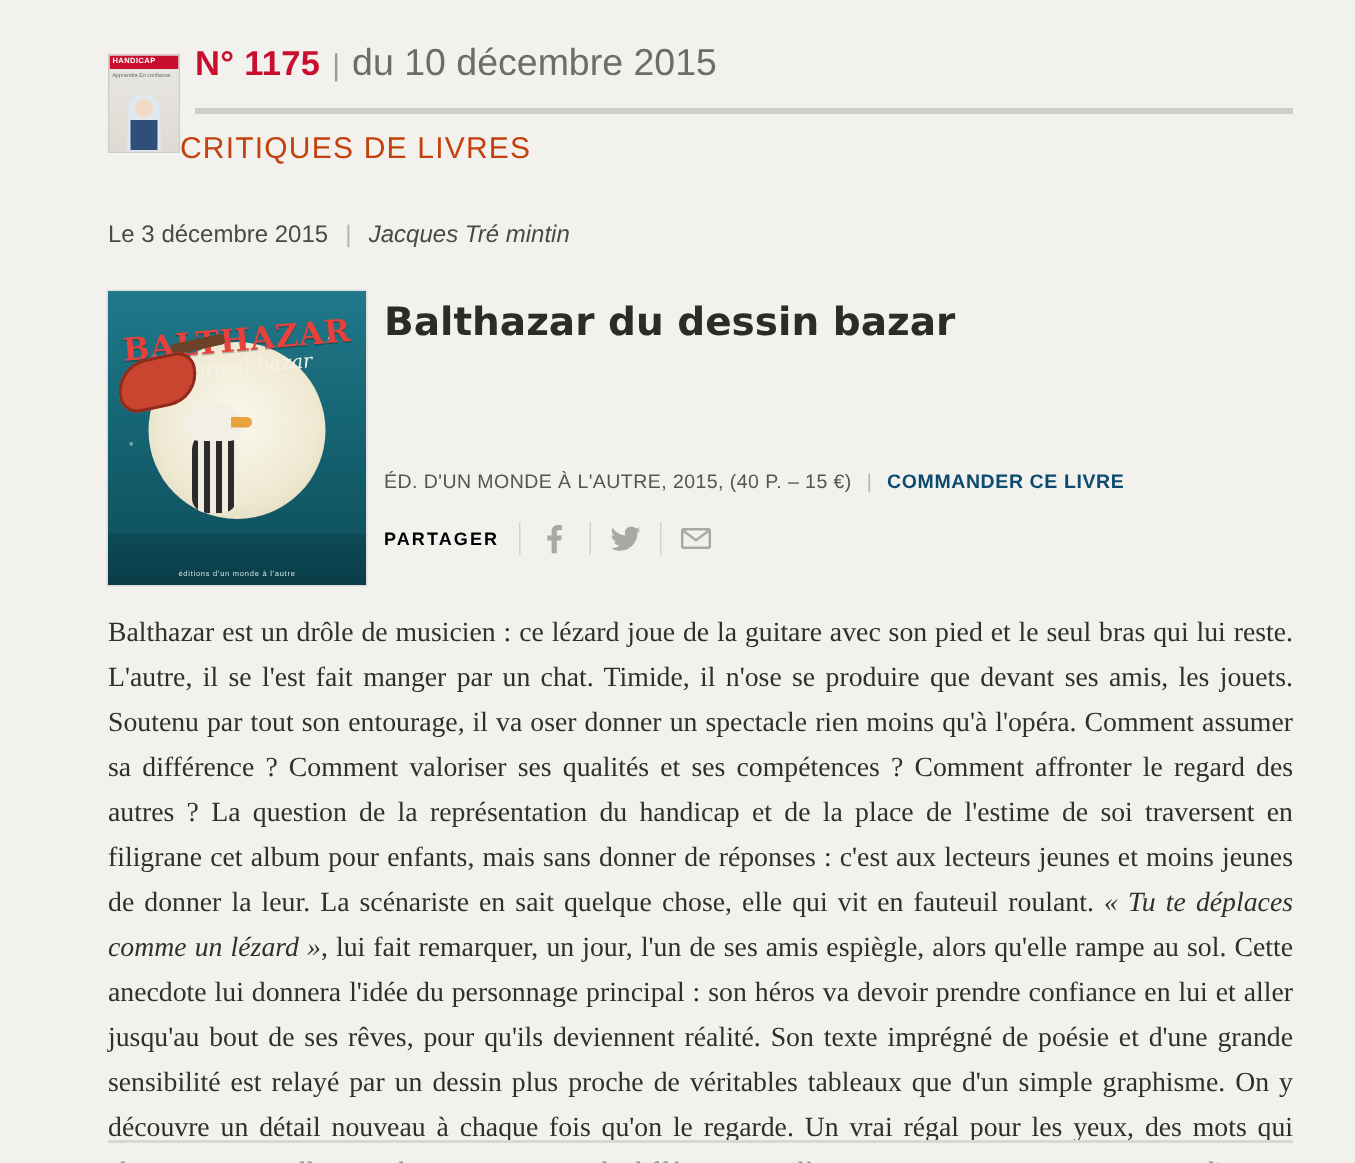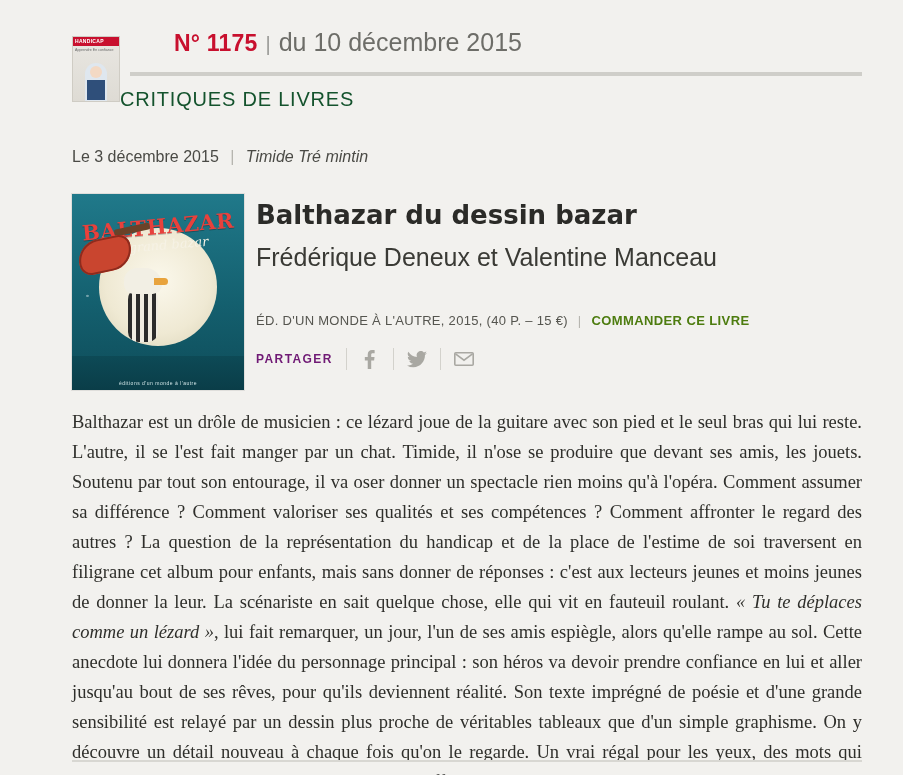--- a/index.html
+++ b/index.html
@@ -26,21 +26,20 @@
     position: absolute;
     left: 72px;
     top: 28px;
     width: 790px;
   }
   .issue-row {
     display: flex;
     align-items: baseline;
     height: 40px;
     padding-left: 58px;
-    margin-left: 44px;
   }
   .issue-number {
     color: #c8102e;
     font-size: 23px;
     font-weight: bold;
     letter-spacing: 0.2px;
   }
   .issue-sep {
     color: #9a9a96;
     font-size: 20px;
@@ -55,21 +54,21 @@
   .rule {
     margin-left: 58px;
     margin-top: 4px;
     height: 4px;
     background: #cfcec9;
     width: 732px;
   }
   .section-title {
     margin-left: 48px;
     margin-top: 12px;
-    color: #14532d;
+    color: #c2410c;
     font-size: 20px;
     letter-spacing: 0.8px;
   }
 
   
   .issue-thumb {
     position: absolute;
     left: 0;
     top: 8px;
     width: 48px;
@@ -291,38 +290,38 @@
     top: 313px;
     font-size: 13px;
     color: #55554f;
     letter-spacing: 0.3px;
   }
   .book-meta .meta-bar {
     color: #b5b4ae;
     margin: 0 6px;
   }
   .order-link {
-    color: #4d7c0f;
+    color: #0c4a6e;
     font-weight: bold;
     font-size: 13px;
     letter-spacing: 0.4px;
     text-decoration: none;
   }
 
   
   .share {
     position: absolute;
     left: 256px;
     top: 346px;
     display: flex;
     align-items: center;
     height: 26px;
   }
   .share-label {
-    color: #701a75;
+    color: #000000;
     font-size: 12px;
     letter-spacing: 1.4px;
     font-weight: bold;
   }
   .share-div {
     width: 1px;
     height: 22px;
     background: #d3d2cc;
     margin: 0 13px;
   }
@@ -386,41 +385,40 @@
     </div>
 
     <div class="rule"></div>
 
     <div class="section-title">CRITIQUES DE LIVRES</div>
   </div>
 
   <div class="byline">
     <span>Le 3 décembre 2015</span>
     <span class="bar">|</span>
-    <span class="author">Timide Tré mintin</span>
+    <span class="author">Jacques Tré mintin</span>
   </div>
 
   <div class="cover">
     <div class="sky"></div>
     <div class="moon"></div>
     <div class="title-main">BALTHAZAR</div>
     <div class="title-sub">du grand bazar</div>
     <div class="lizard">
       <div class="liz-body"></div>
       <div class="liz-head"></div>
       <div class="liz-beak"></div>
     </div>
     <div class="guitar-neck"></div>
     <div class="guitar"></div>
     <div class="ground"></div>
     <div class="credit">éditions d'un monde à l'autre</div>
   </div>
 
   <div class="book-title">Balthazar du dessin bazar</div>
-  <div class="book-authors">Frédérique Deneux et Valentine Manceau</div>
 
   <div class="book-meta">
     <span>ÉD. D'UN MONDE À L'AUTRE, 2015, (40 P. – 15 €)</span>
     <span class="meta-bar">|</span>
     <a href="#" class="order-link">COMMANDER CE LIVRE</a>
   </div>
 
   <div class="share">
     <span class="share-label">PARTAGER</span>
     <span class="share-div"></span>

